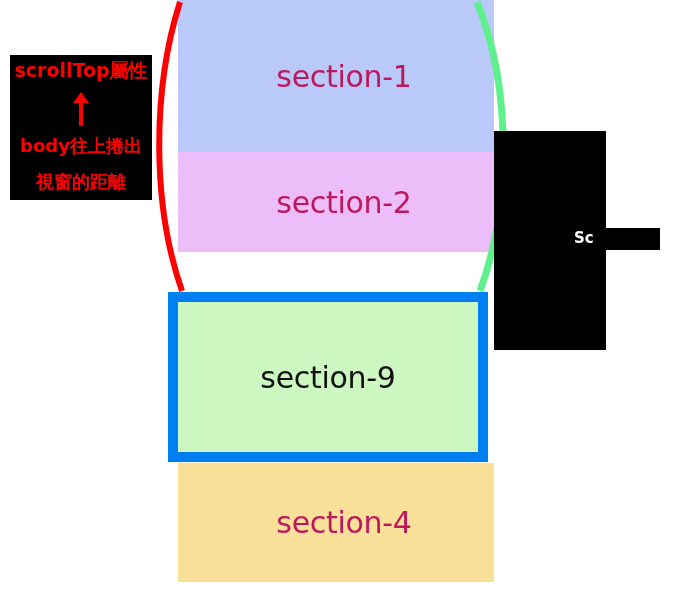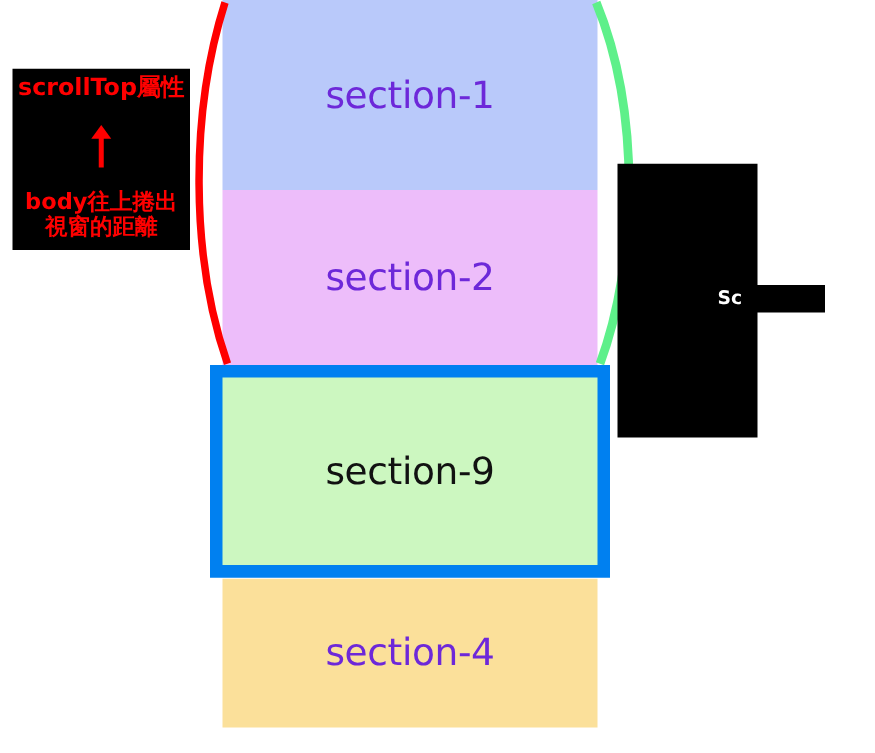--- a/index.html
+++ b/index.html
@@ -9,26 +9,27 @@
     font-family:"DejaVu Sans","Liberation Sans",sans-serif;
     overflow:hidden;
   }
   #stage{position:relative;width:700px;height:602px;overflow:hidden;}
 
   
   .section{
     position:absolute;
     left:178px;width:300px;
     display:flex;align-items:center;justify-content:center;
-    font-size:30px;color:#6d28d9;
+    font-size:30px;color:#be185d;
     letter-spacing:-0.3px;
     z-index:2;
+    padding-left:16px;
   }
   #section-1{top:0px;height:152px;background:#b9c9fa;}
-  #section-2{top:152px;height:140px;background:#edbdfa;}
+  #section-2{top:152px;height:100px;background:#edbdfa;}
   #section-4{top:463px;height:119px;background:#fbe09a;}
 
   
   #window-box{
     position:absolute;
     left:168px;top:292px;
     width:320px;height:170px;
     box-sizing:border-box;
     border:10px solid #0080f0;
     background:#0080f0;
@@ -72,21 +73,21 @@
     position:absolute;left:50%;top:8px;margin-left:-2px;
     width:4px;height:26px;background:#ff0000;
   }
   .up-arrow .head{
     position:absolute;left:50%;top:0px;margin-left:-8px;
     width:0;height:0;
     border-left:8px solid transparent;
     border-right:8px solid transparent;
     border-bottom:11px solid #ff0000;
   }
-  .two-line{display:flex;flex-direction:column;align-items:center;gap:1px;}
+  .two-line{display:flex;flex-direction:column;align-items:center;gap:17px;}
 
   
   #window-label{
     position:absolute;
     left:18px;top:360px;
     width:149px;height:34px;
     background:#000000;
     z-index:10;
     display:flex;align-items:center;justify-content:center;
   }

